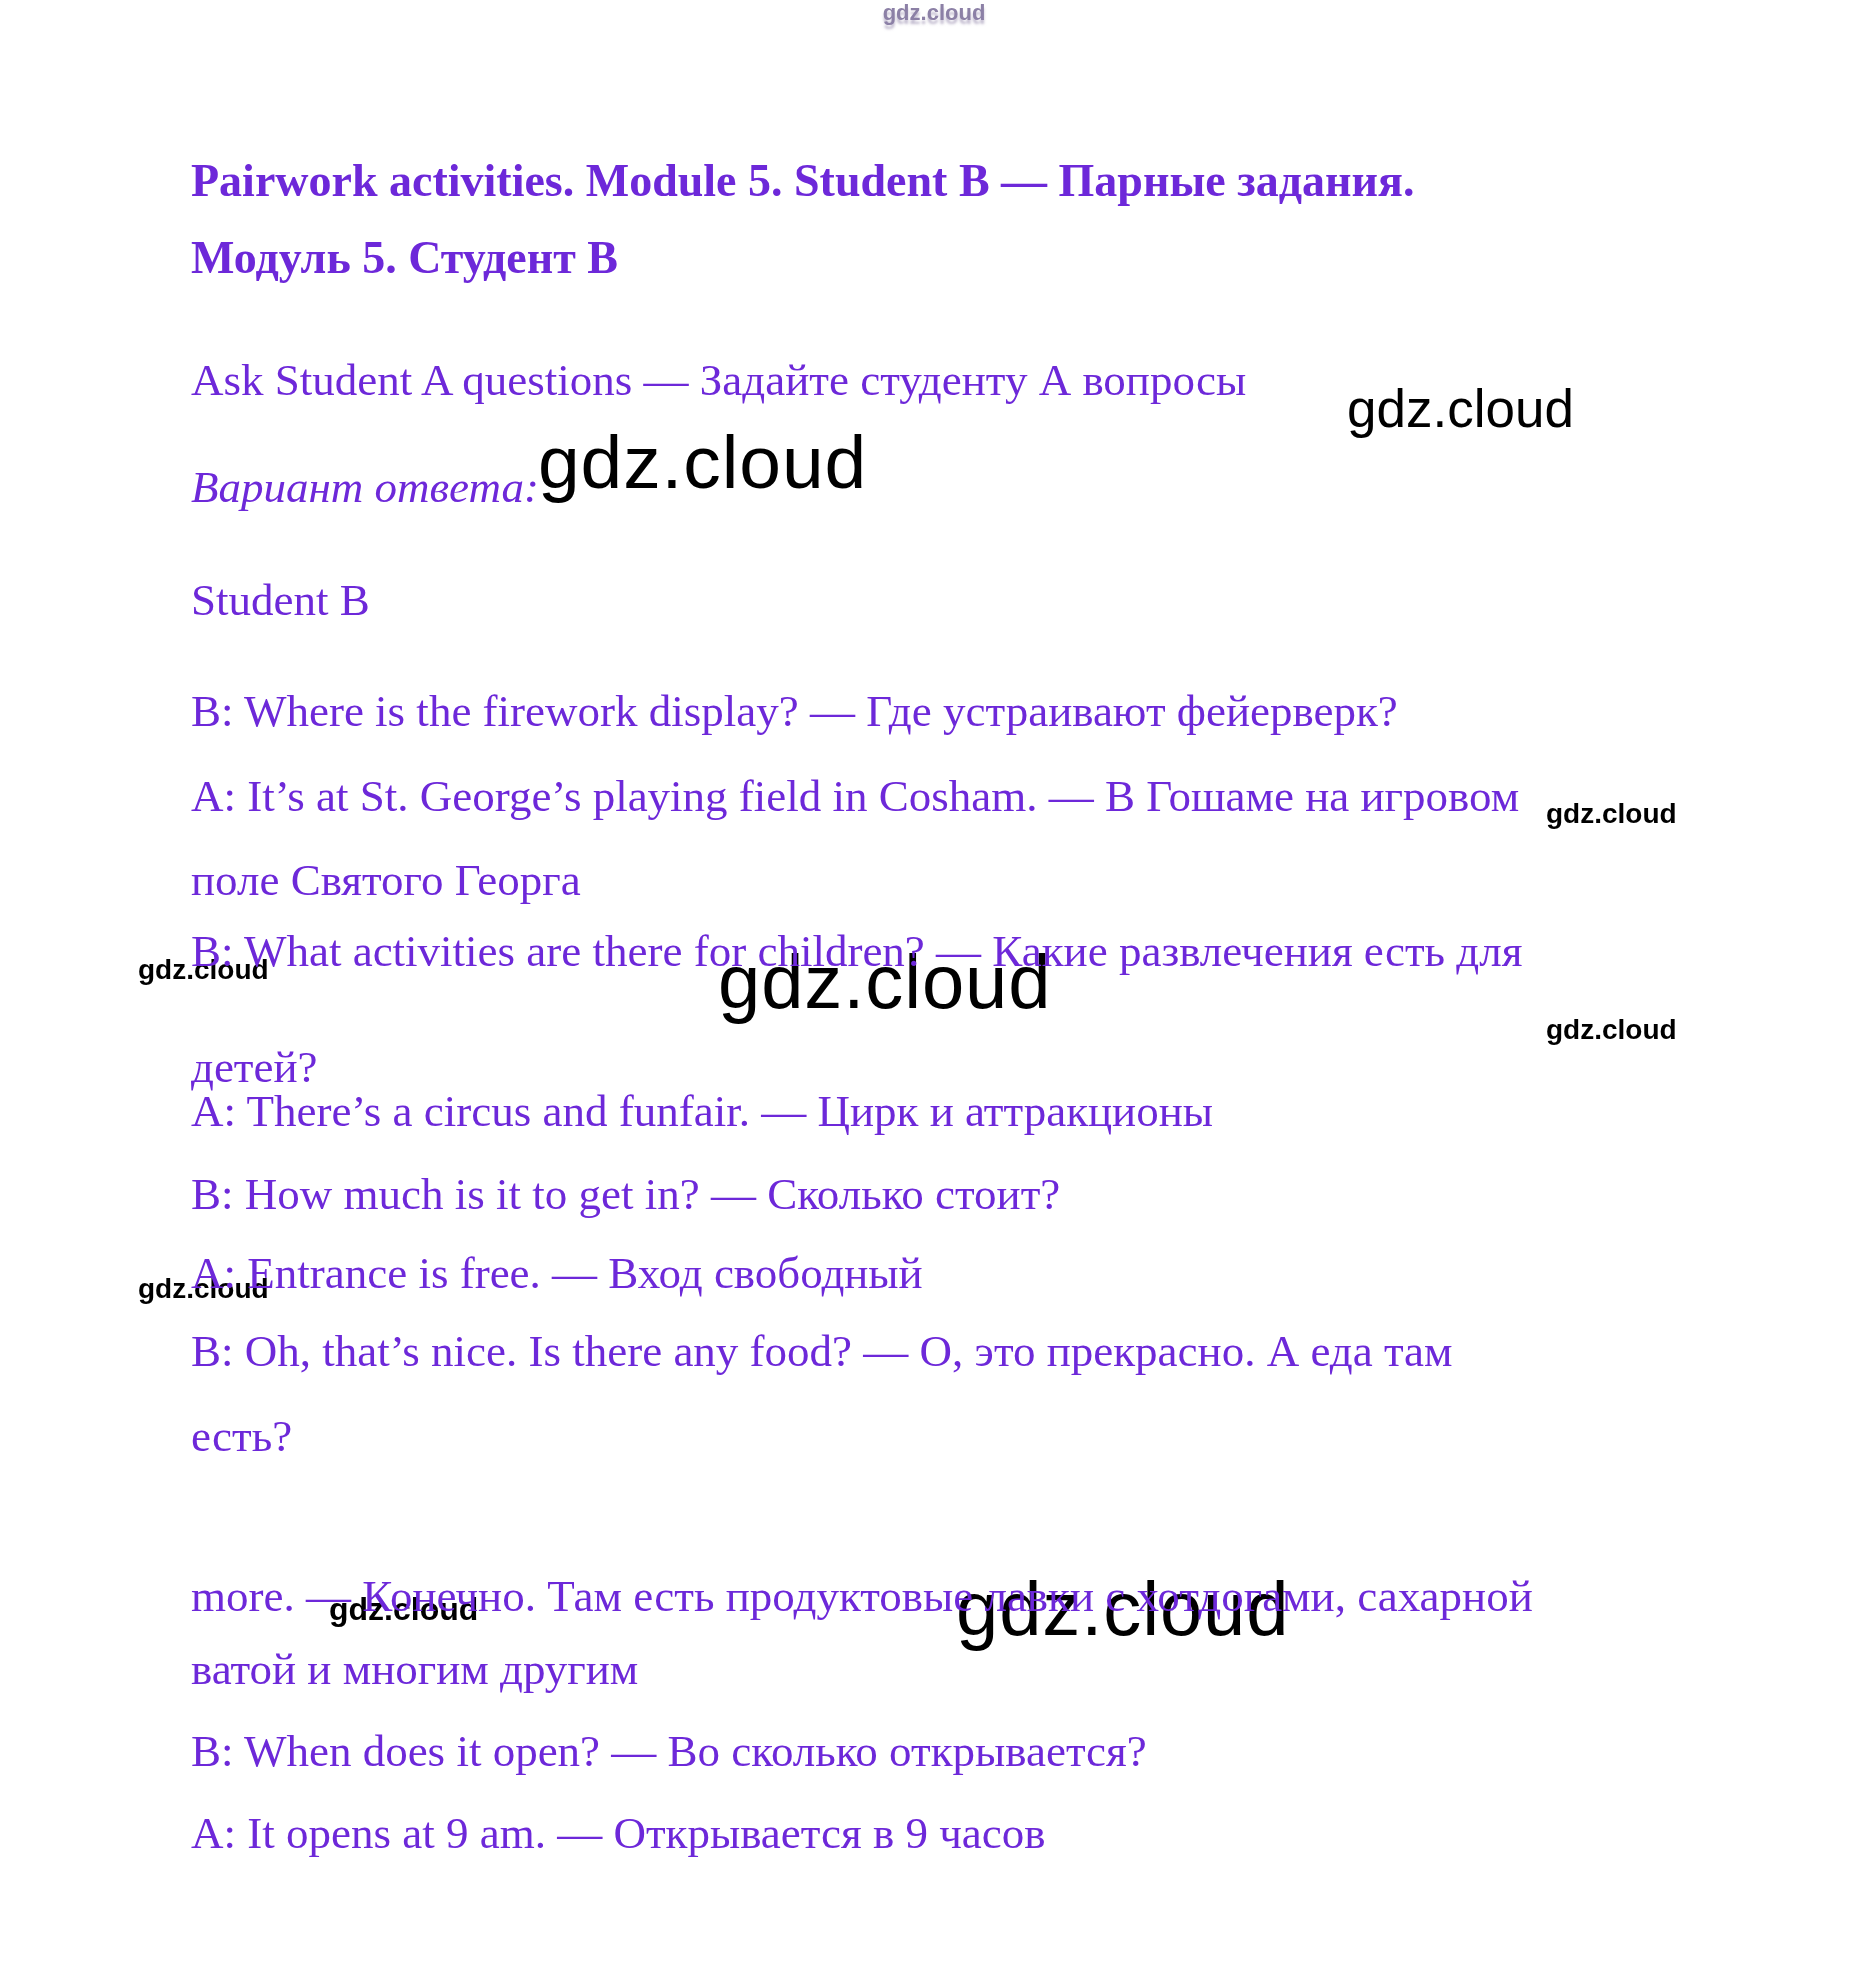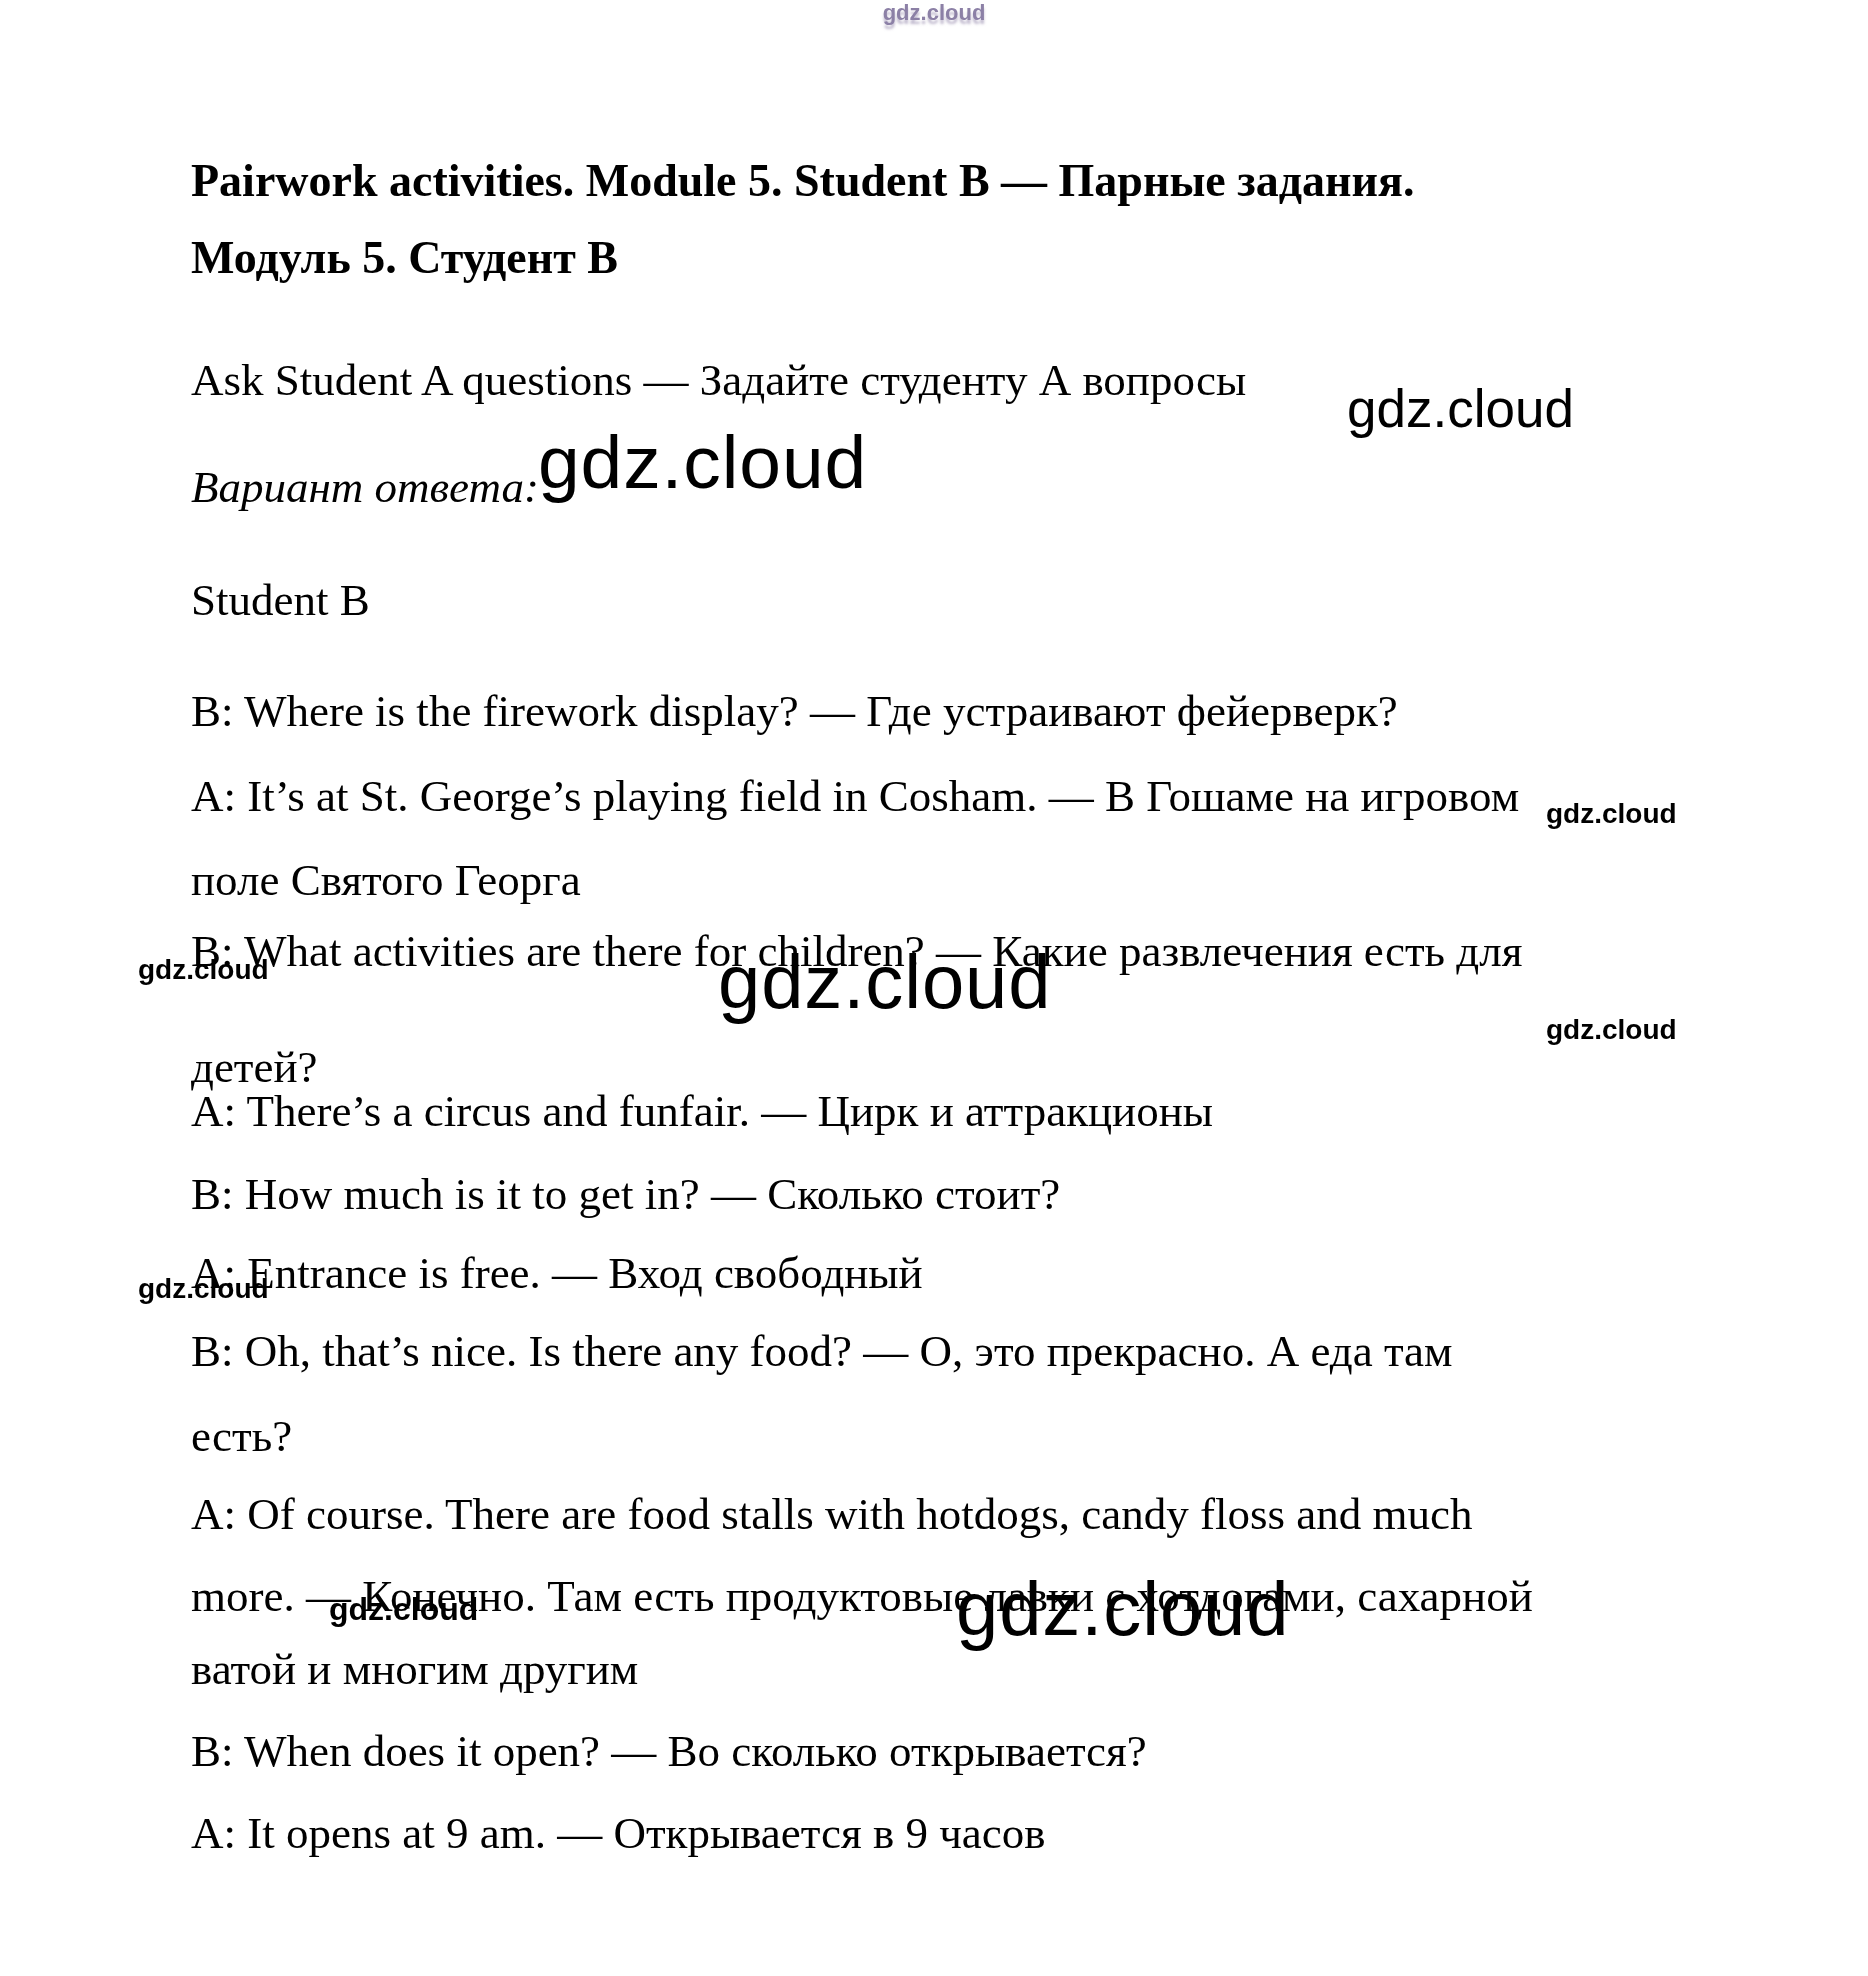--- a/index.html
+++ b/index.html
@@ -19,21 +19,21 @@
     position: absolute;
     inset: 0;
     background: #ffffff;
   }
   .line {
     position: absolute;
     left: 191px;
     font-size: 45px;
     line-height: 1.2;
     white-space: nowrap;
-    color: #000000;
+    color: #6d28d9;
   }
   .title {
     font-weight: bold;
     font-size: 46px;
   }
   .italic {
     font-style: italic;
   }
   .wm {
     position: absolute;
@@ -114,20 +114,19 @@
   <div class="line" style="top:769px">A: It’s at St. George’s playing field in Cosham. — В Гошаме на игровом</div>
   <div class="line" style="top:684px">B: Where is the firework display? — Где устраивают фейерверк?</div>
   <div class="line" style="top:853px">поле Святого Георга</div>
   <div class="line" style="top:924px">B: What activities are there for children? — Какие развлечения есть для</div>
   <div class="line" style="top:1040px">детей?</div>
   <div class="line" style="top:1167px">B: How much is it to get in? — Сколько стоит?</div>
   <div class="line" style="top:1084px">A: There’s a circus and funfair. — Цирк и аттракционы</div>
   <div class="line" style="top:1246px">A: Entrance is free. — Вход свободный</div>
   <div class="line" style="top:1324px">B: Oh, that’s nice. Is there any food? — О, это прекрасно. А еда там</div>
   <div class="line" style="top:1409px">есть?</div>
-  <div class="line" style="top:1487px">A: Of course. There are food stalls with hotdogs, candy floss and much</div>
   <div class="line" style="top:1569px">more. — Конечно. Там есть продуктовые лавки с хотдогами, сахарной</div>
   <div class="line" style="top:1642px">ватой и многим другим</div>
   <div class="line" style="top:1724px">B: When does it open? — Во сколько открывается?</div>
   <div class="line" style="top:1806px">A: It opens at 9 am. — Открывается в 9 часов</div>
 
 </div>
 
 
 </body></html>

